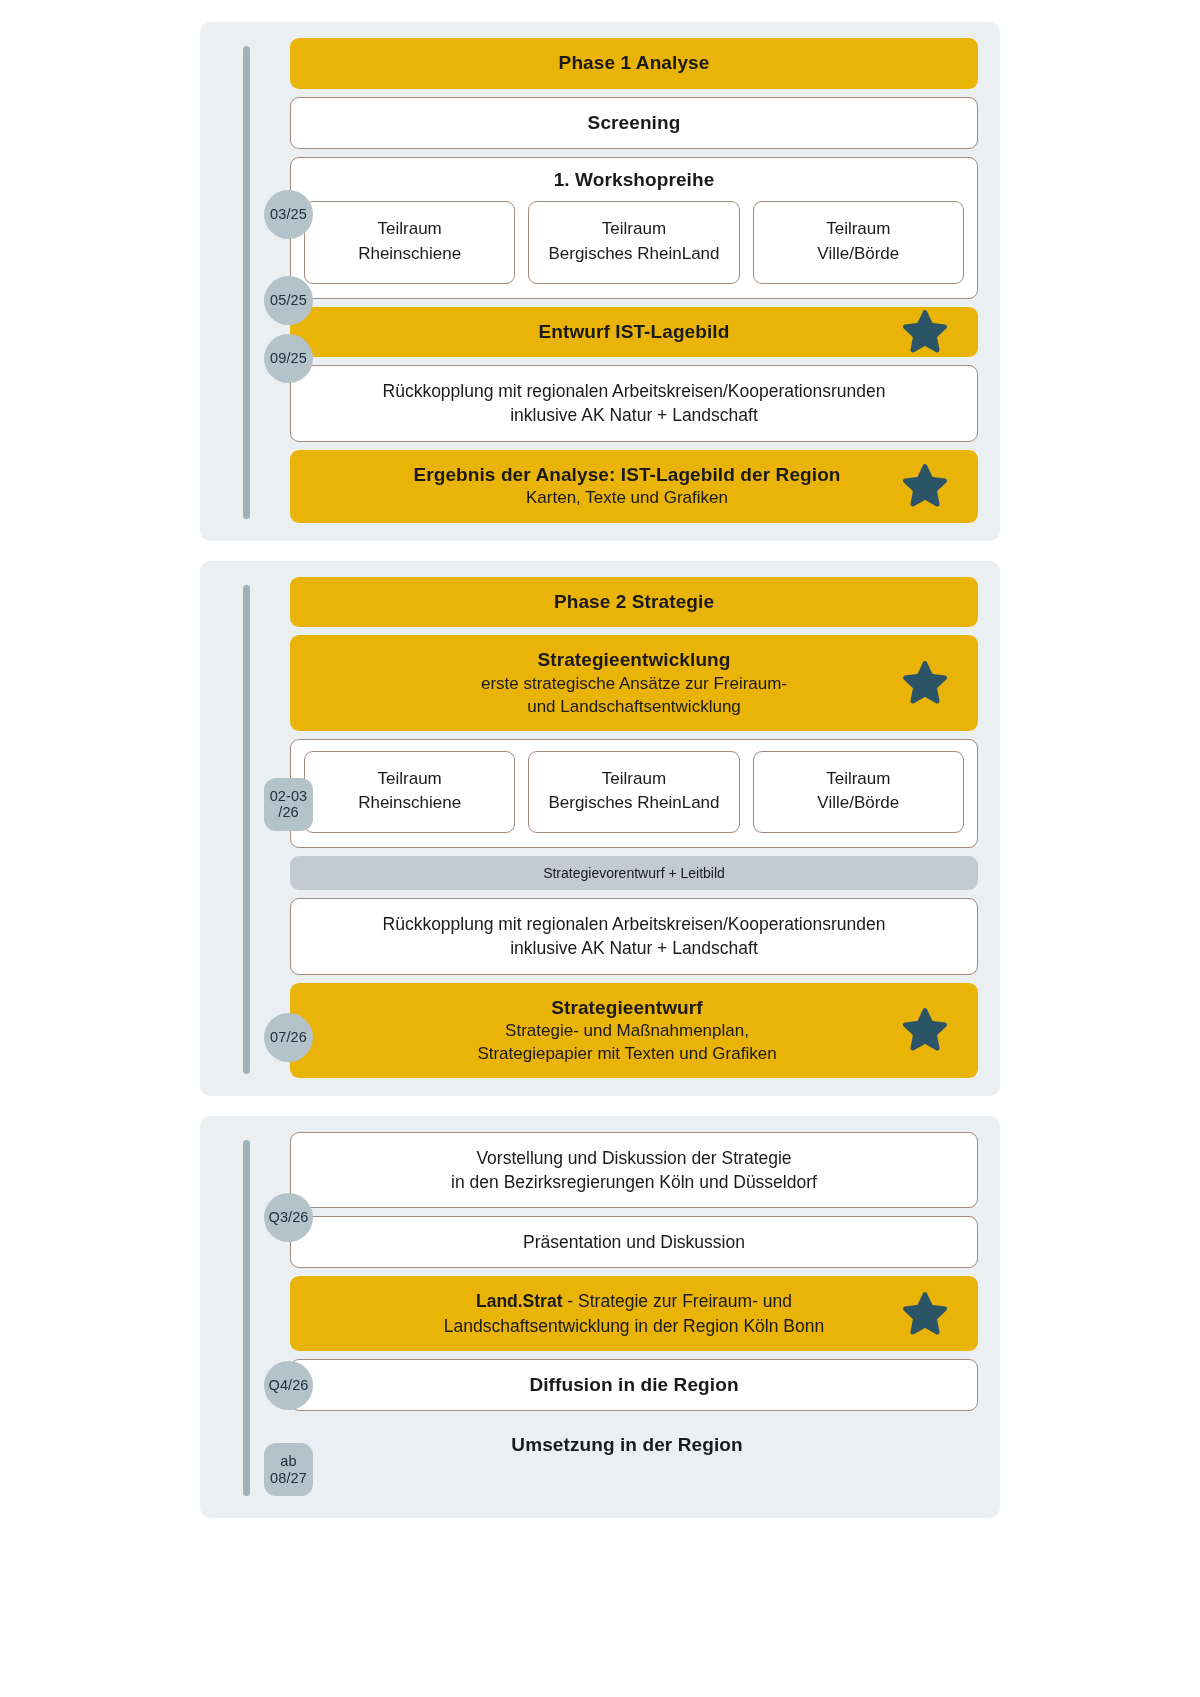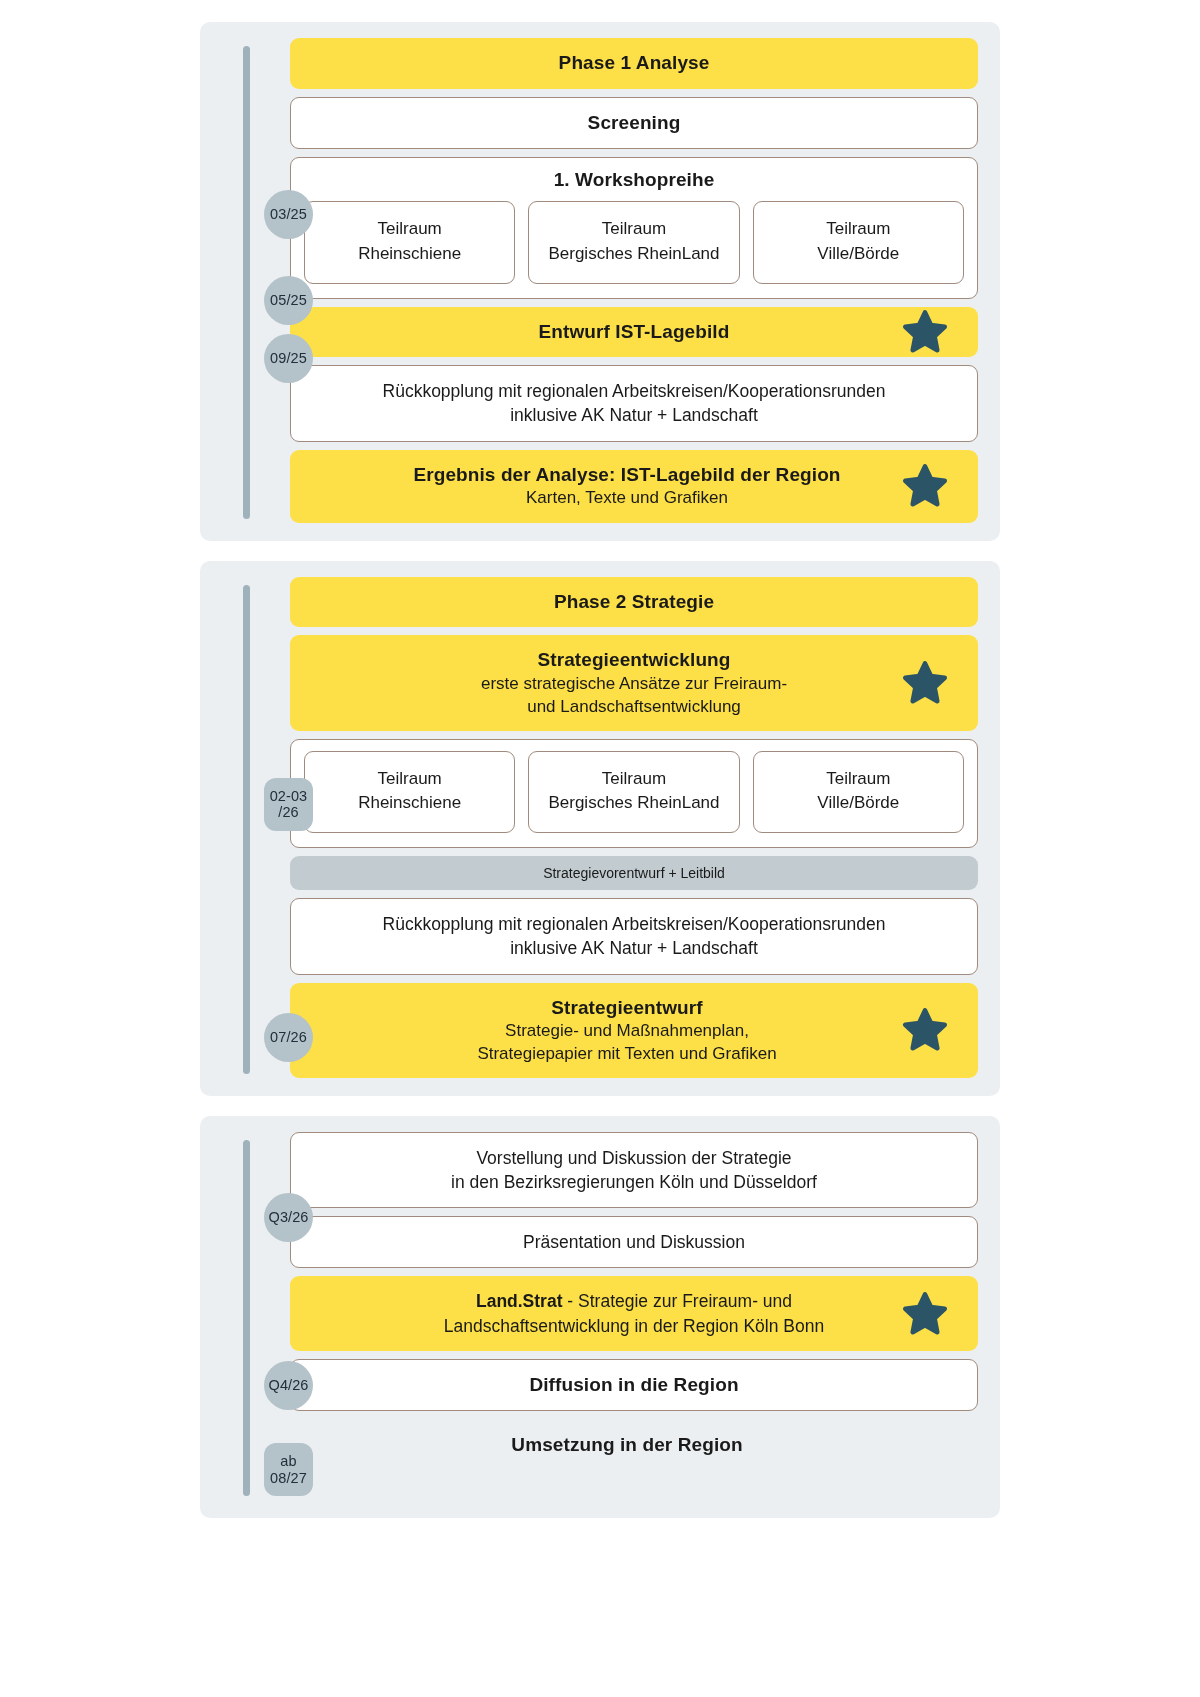--- a/index.html
+++ b/index.html
@@ -85,21 +85,21 @@
     flex-direction: column;
     align-items: center;
     justify-content: center;
     text-align: center;
     padding: 13px 58px;
     min-height: 44px;
   }
   .row:last-child { margin-bottom: 0; padding-left: 44px; }
 
   .row.gray {
-    background: #fde047;
+    background: #eab308;
   }
   .row.gray-light {
     background: #c2ccd0;
   }
   .row.white {
     background: #ffffff;
     border: 1px solid #a08b7e;
   }
   .row.plain {
     background: transparent;

